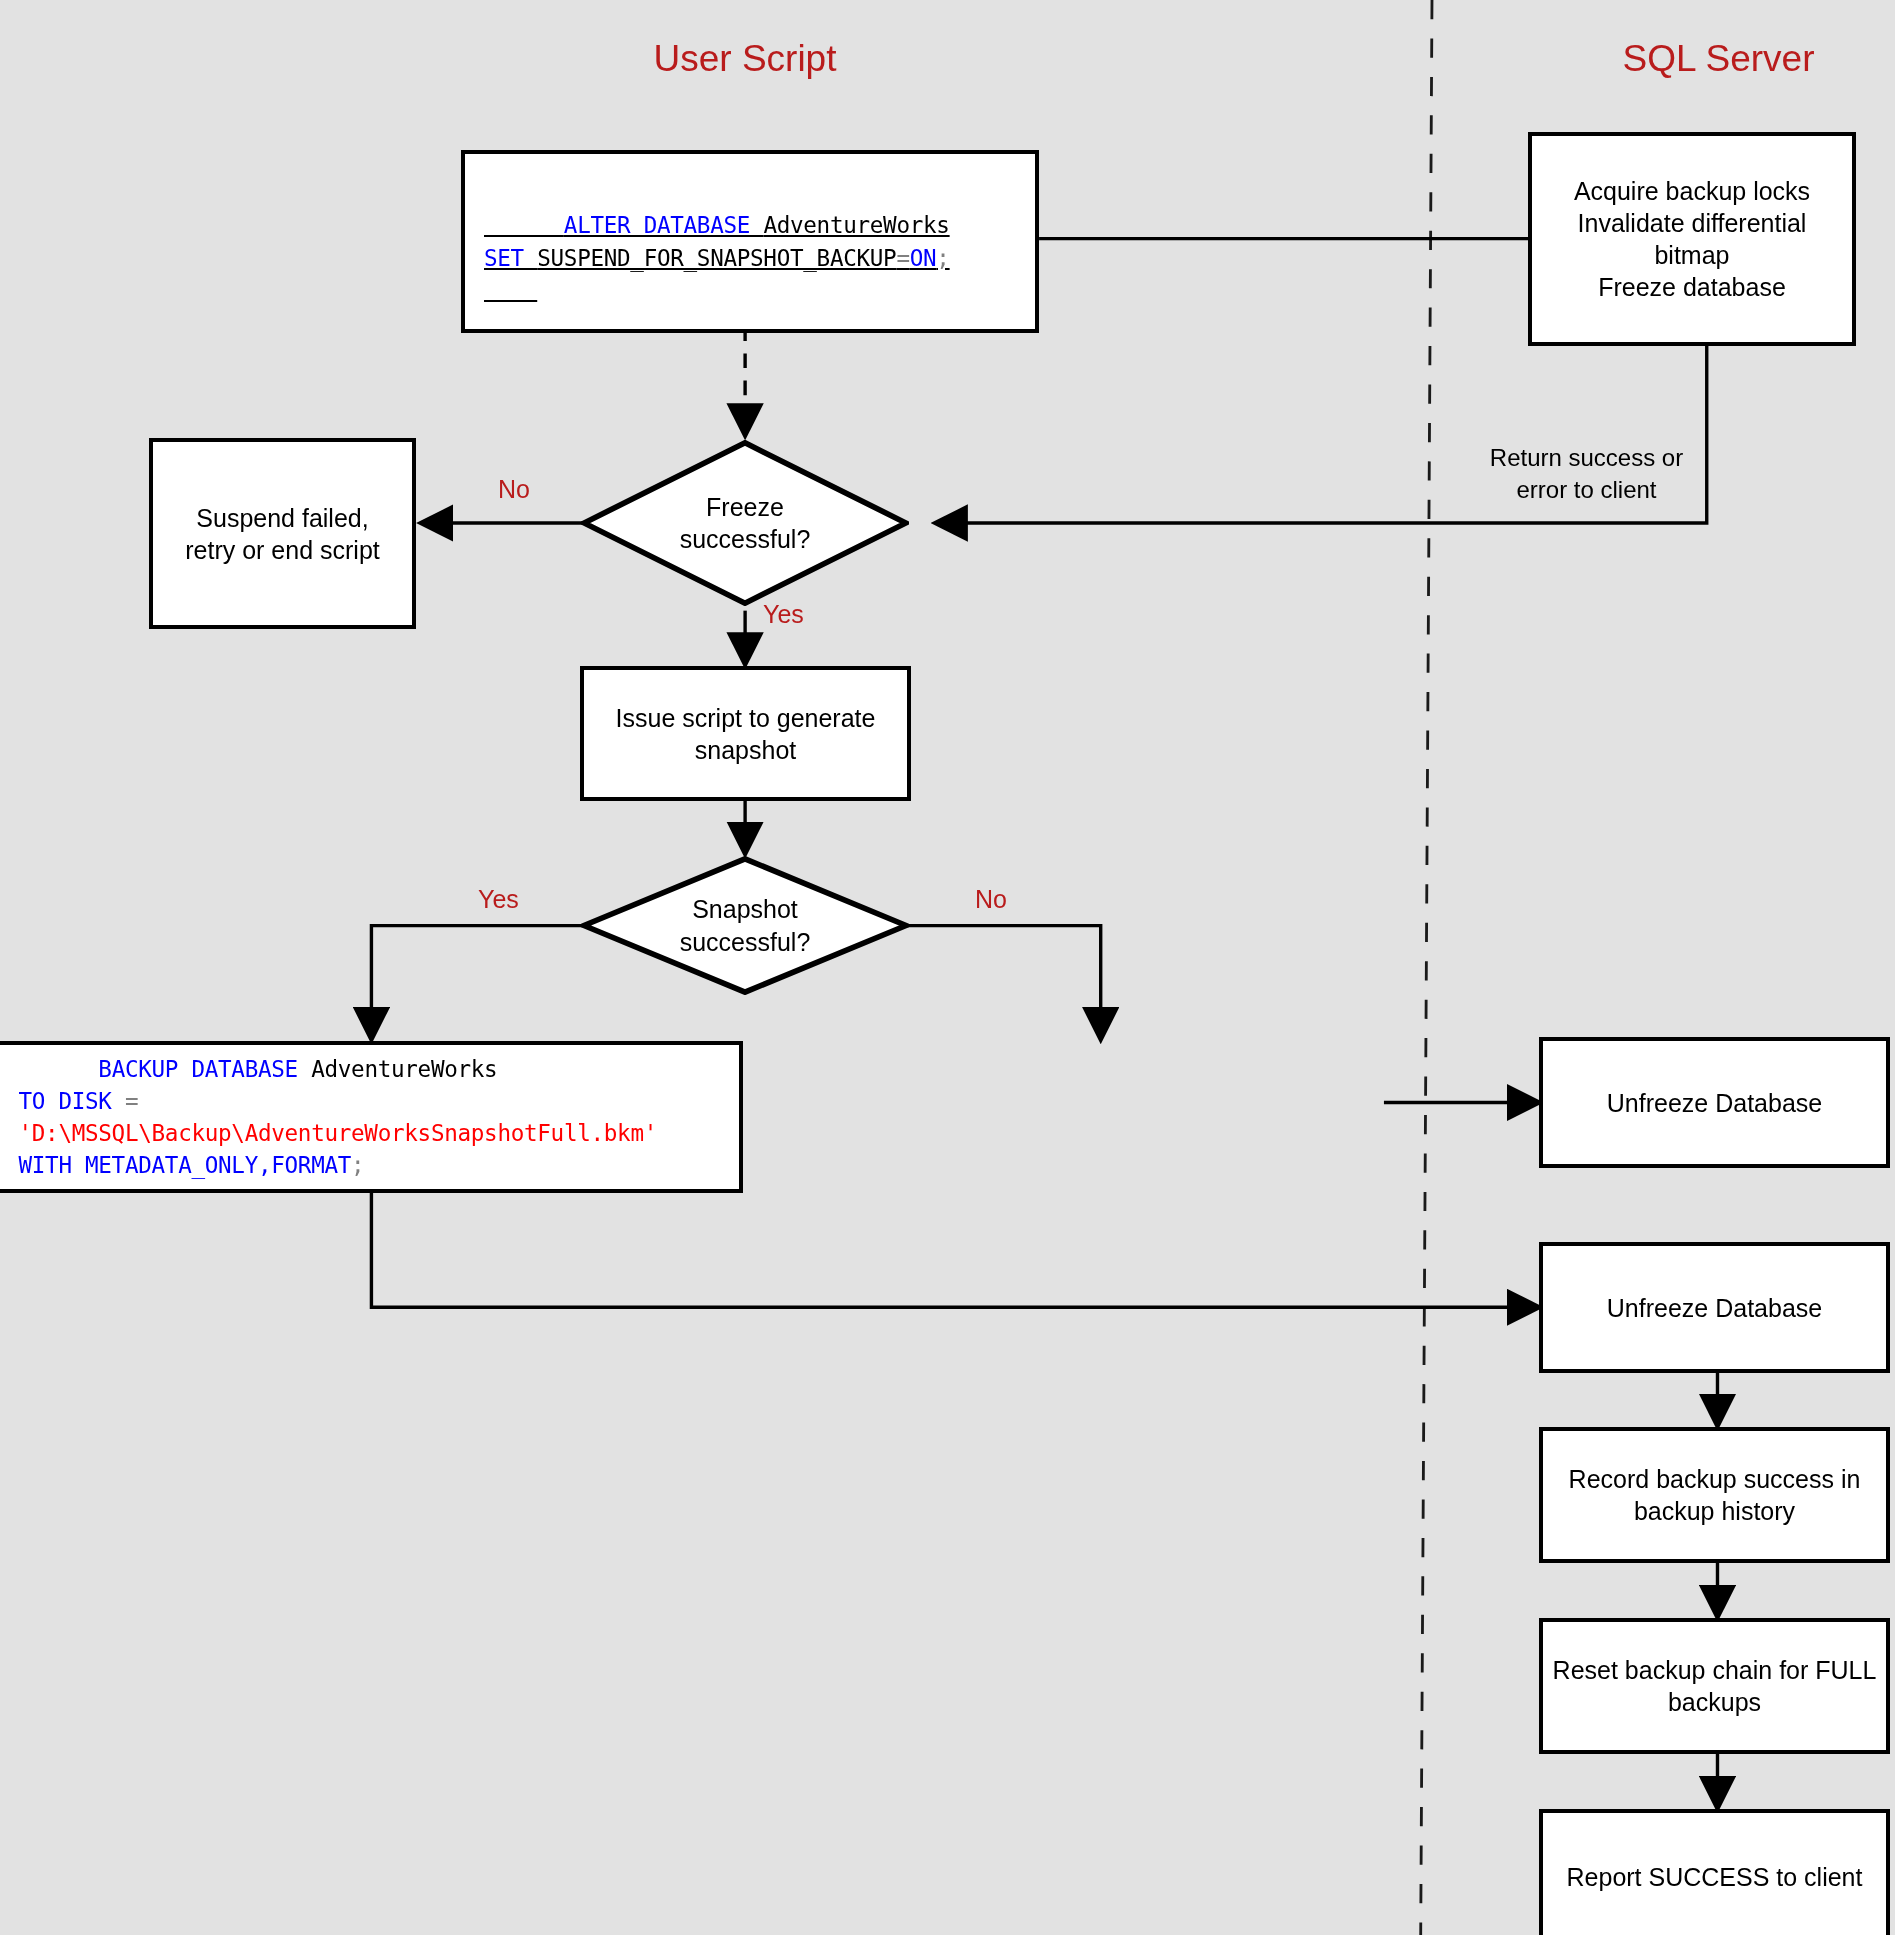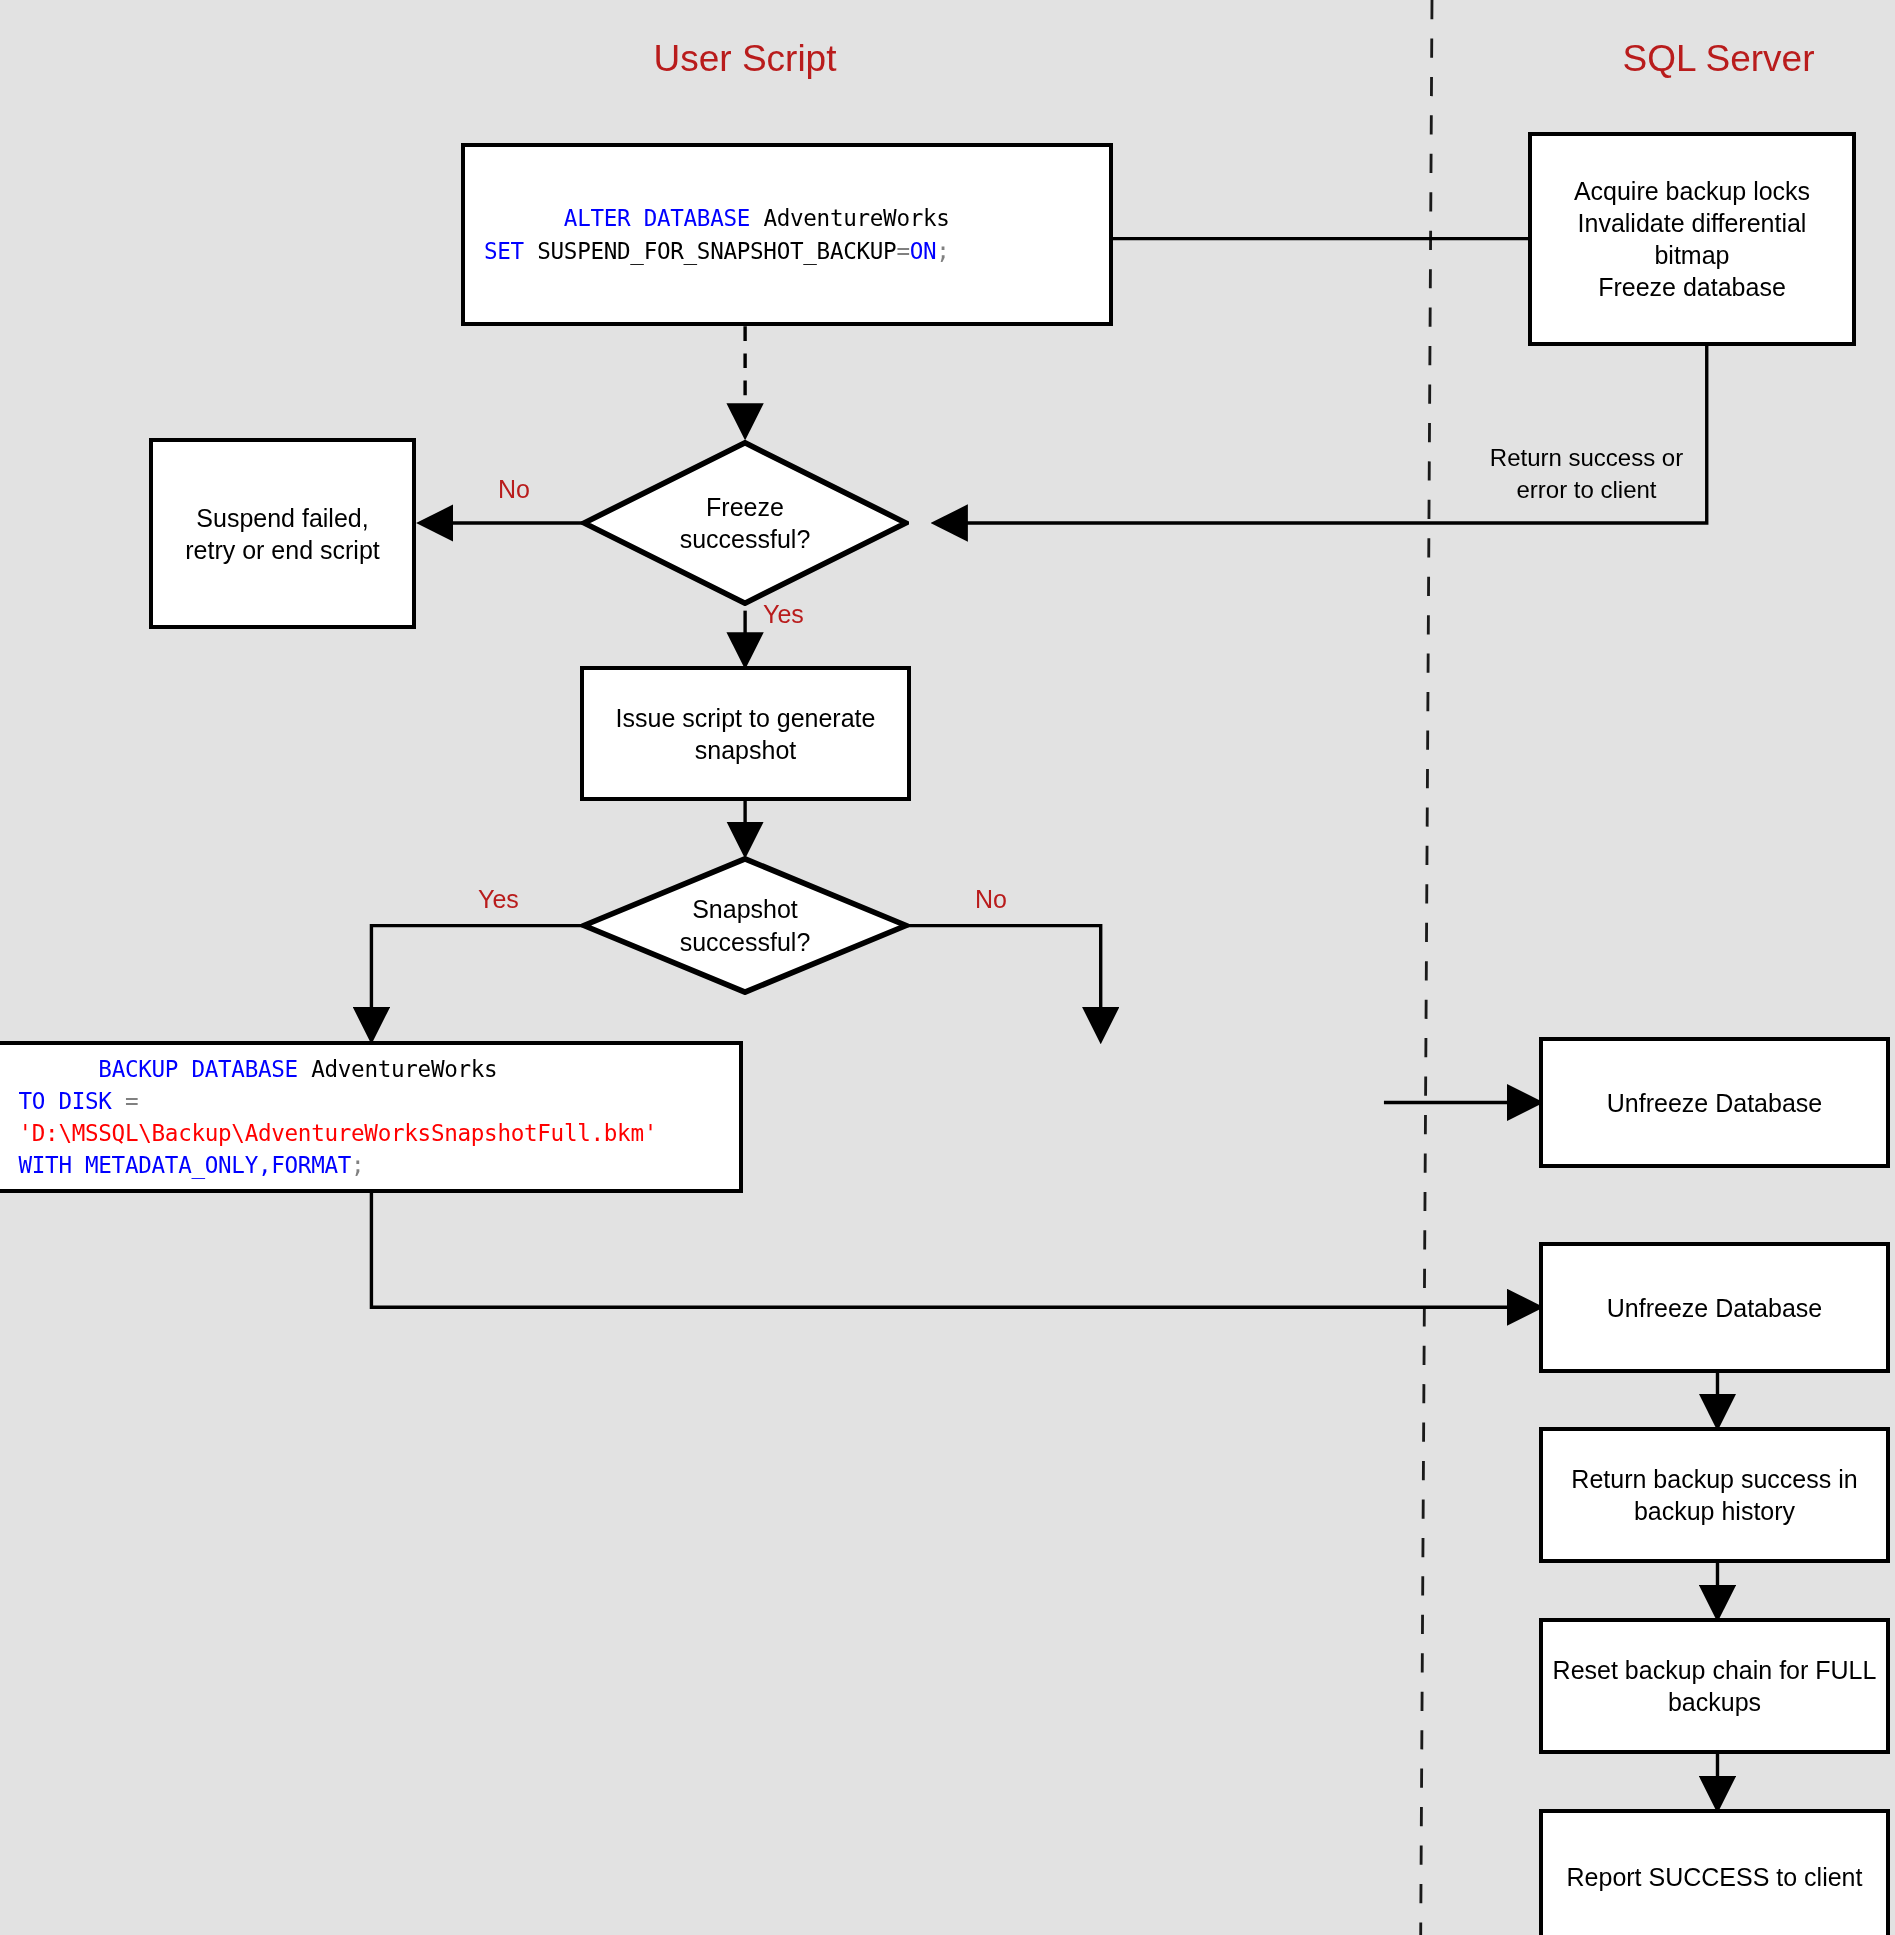--- a/index.html
+++ b/index.html
@@ -141,21 +141,21 @@
 
     <path d="M3038,2762 L3038,2860" stroke="#000" stroke-width="6" fill="none" marker-end="url(#ahs)"></path>
 
     <path d="M3038,3100 L3038,3198" stroke="#000" stroke-width="6" fill="none" marker-end="url(#ahs)"></path>
   </svg>
 
   <div class="title" style="left:581px; top:38px; width:328px;">User Script</div>
 
   <div class="title" style="left:1560px; top:38px; width:317px;">SQL Server</div>
 
-  <div class="code" style="left:461px; top:143px; width:652px; height:183px;">
+  <div class="code" style="left:461px; top:150px; width:578px; height:183px;text-decoration:underline;">
     <div class="codebody">
       <span class="kw">ALTER DATABASE </span><span class="id">AdventureWorks</span>
 <span class="kw">SET </span><span class="id">SUSPEND_FOR_SNAPSHOT_BACKUP</span><span class="op">=</span><span class="kw">ON</span><span class="op">;</span>
     </div>
   </div>
 
   <div class="node" style="left:1528px; top:132px; width:328px; height:214px;">
     <div class="txt" style="white-space:pre-line;">Acquire backup locks
 Invalidate differential
 bitmap
@@ -209,21 +209,21 @@
 
   <div class="node" style="left:1539px; top:1037px; width:351px; height:131px;">
     <div class="txt" style="white-space:pre-line;">Unfreeze Database</div>
   </div>
 
   <div class="node" style="left:1539px; top:1242px; width:351px; height:131px;">
     <div class="txt" style="white-space:pre-line;">Unfreeze Database</div>
   </div>
 
   <div class="node" style="left:1539px; top:1427px; width:351px; height:136px;">
-    <div class="txt" style="white-space:pre-line;">Return backup success in
+    <div class="txt" style="white-space:pre-line;">Record backup success in
 backup history</div>
   </div>
 
   <div class="node" style="left:1539px; top:1618px; width:351px; height:136px;">
     <div class="txt" style="white-space:pre-line;">Reset backup chain for FULL
 backups</div>
   </div>
 
   <div class="node" style="left:1539px; top:1809px; width:351px; height:136px;">
     <div class="txt" style="white-space:pre-line;">Report SUCCESS to client</div>

